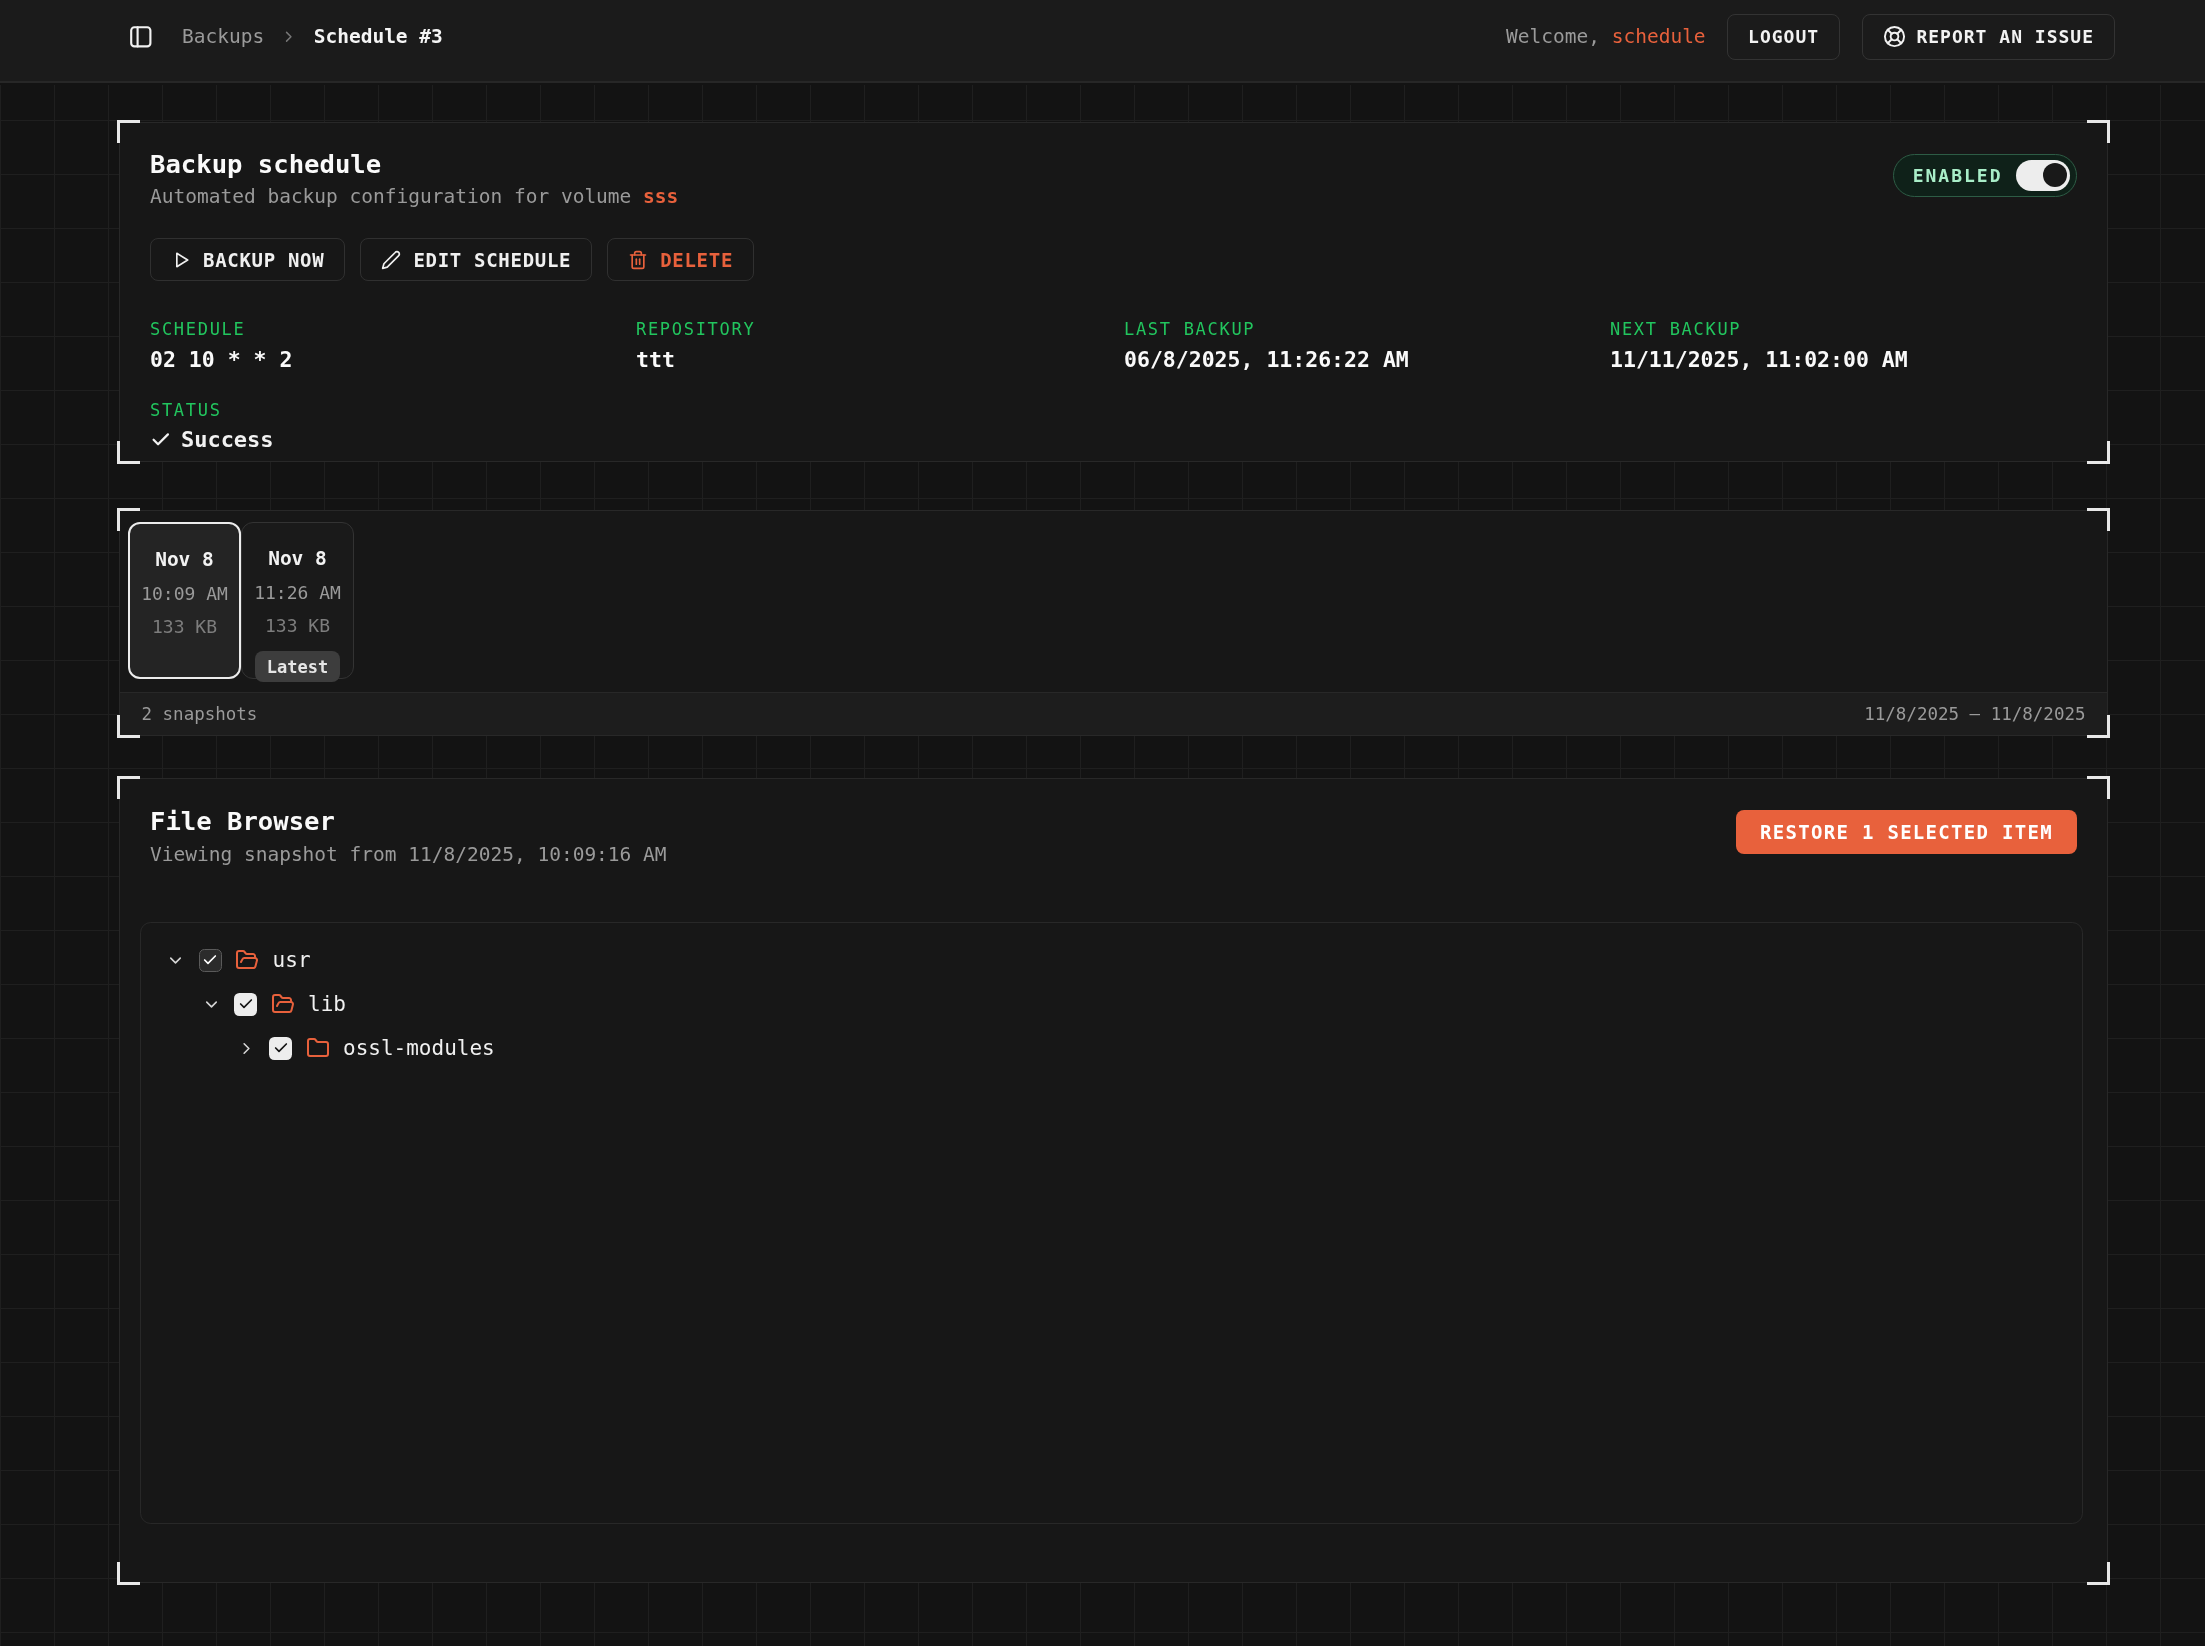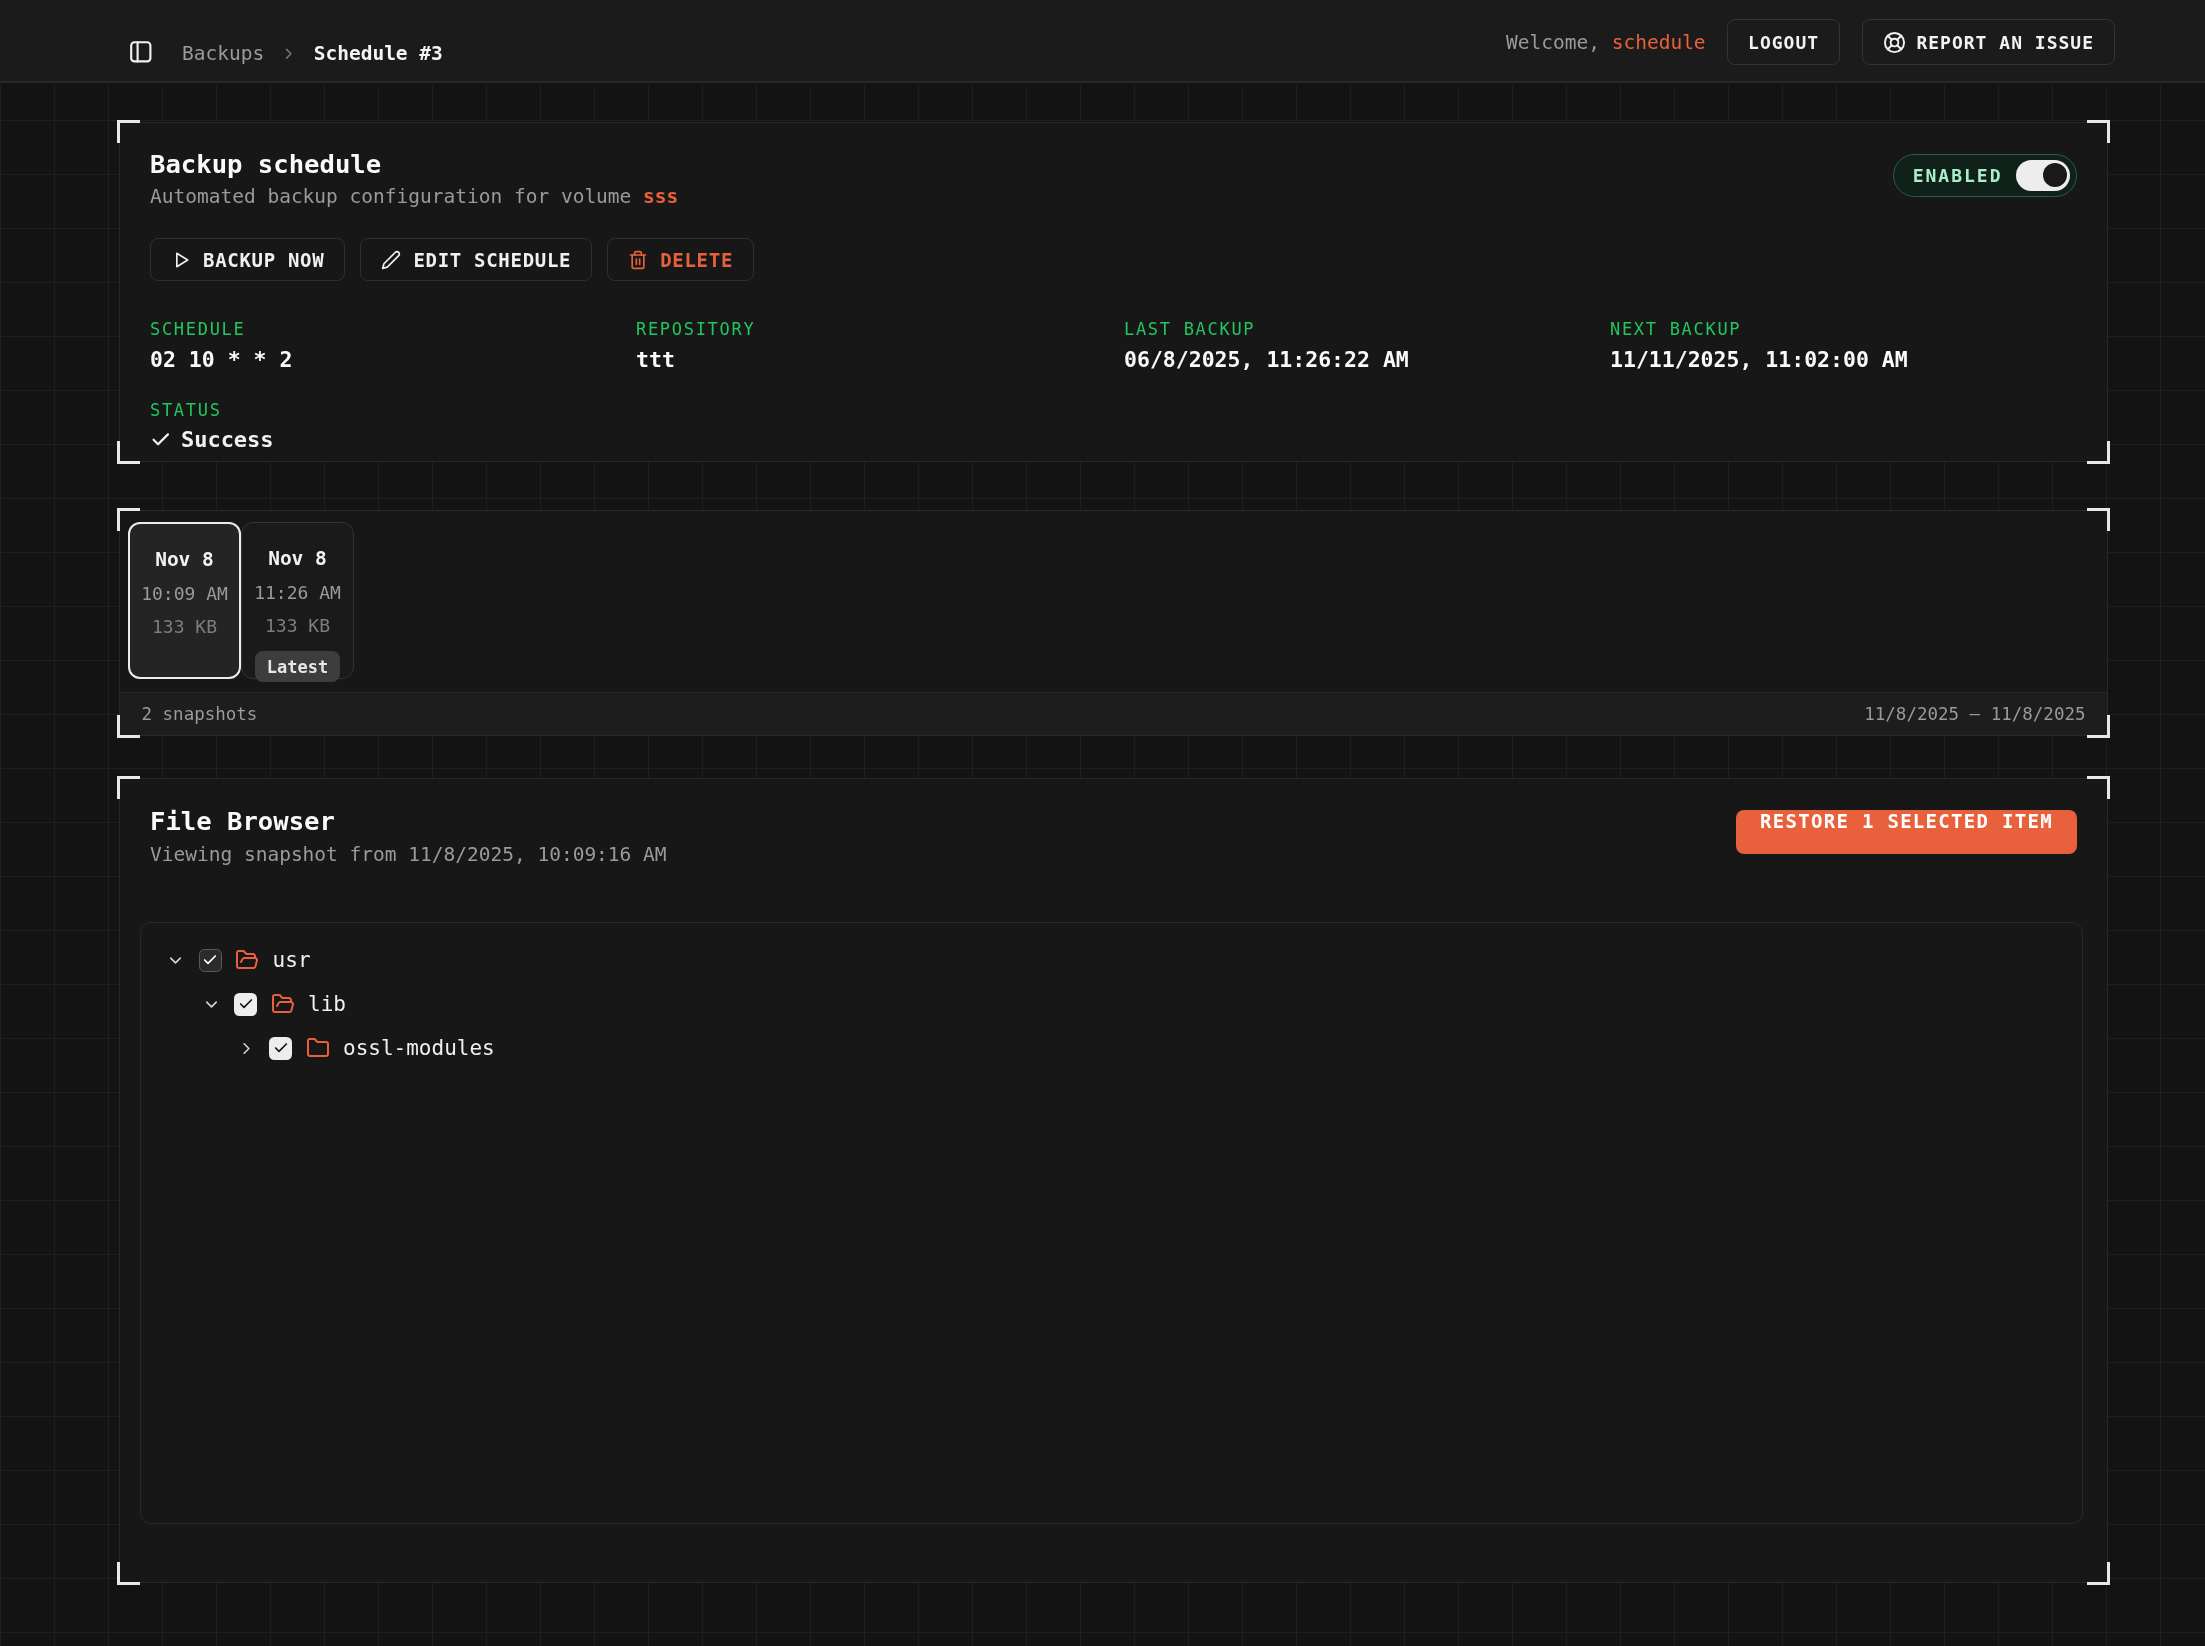--- a/index.html
+++ b/index.html
@@ -6,21 +6,21 @@
   html,body { background:#131313; }
   body {
     width:2205px; height:1647px; position:relative; overflow:hidden;
     font-family:"DejaVu Sans Mono","Liberation Mono",monospace;
     color:#f2f2f2;
   }
   
   .app-header {
     position:absolute; top:0; left:0; right:0; height:83px;
     background:#1b1b1b; border-bottom:2px solid #272727;
-    display:flex; align-items:flex-end; padding:0 90px 16px 128px;
+    display:flex; align-items:center; padding:0 90px 8px 128px;
   }
   .panel-btn { width:27px; height:27px; background:none; border:none; color:#f2f2f2; cursor:pointer; display:flex; align-items:center; }
   .crumbs { display:flex; align-items:center; gap:16px; margin-left:27px; font-size:19.5px; }
   .crumb-section { color:#9a9a9a; }
   .crumb-sep { color:#777; display:flex; }
   .crumb-current { color:#f5f5f5; font-weight:bold; }
   .header-right { margin-left:auto; display:flex; align-items:center; gap:21.5px; }
   .welcome { font-size:19.5px; color:#9a9a9a; }
   .welcome .uname { color:#e8613c; }
   .hbtn {
@@ -94,21 +94,21 @@
     background:#1d1d1d; border-top:1.3px solid #282828;
     display:flex; justify-content:space-between; align-items:center;
     padding:0 21.5px; font-size:17.5px; color:#9a9a9a;
   }
   
   #filebrowser-card { top:778px; height:805px; }
   .fb-head { padding:27px 30px 0; display:flex; justify-content:space-between; align-items:flex-start; }
   .restore-btn {
     margin-top:4px; height:44px; border:none; border-radius:8px; cursor:pointer;
     background:#e8613c; color:#fff; font-family:inherit; font-size:19px; font-weight:bold;
-    letter-spacing:1.3px; padding:0 24px; display:flex; align-items:flex-start;
+    letter-spacing:1.3px; padding:0 24px; display:flex; align-items:center;
   }
   .tree-panel {
     position:absolute; left:19.5px; right:24px; top:143px; bottom:58px;
     border:1.3px solid #282828; border-radius:10.8px; padding-top:15px;
   }
   .tree-row { height:44px; display:flex; align-items:center; gap:13.5px; cursor:pointer; }
   .tree-row.d0 { padding-left:25.6px; }
   .tree-row.d1 { padding-left:61px; }
   .tree-row.d2 { padding-left:96px; }
   .tw { color:#d6d6d6; display:flex; align-items:center; }

